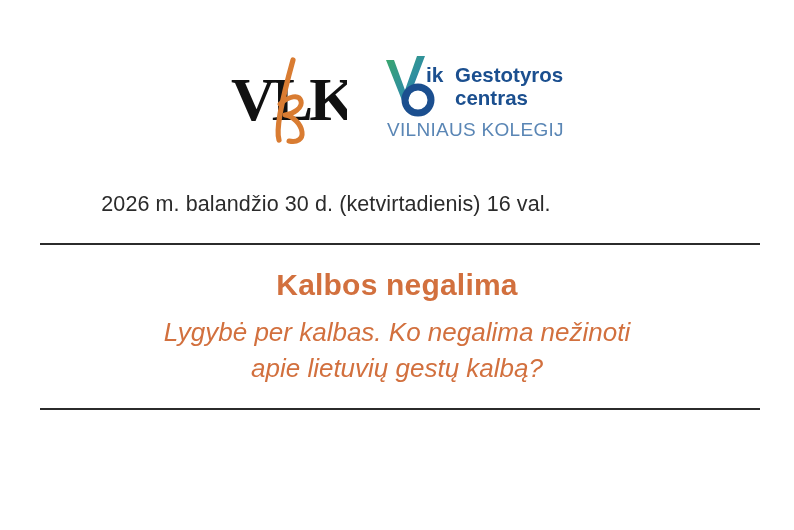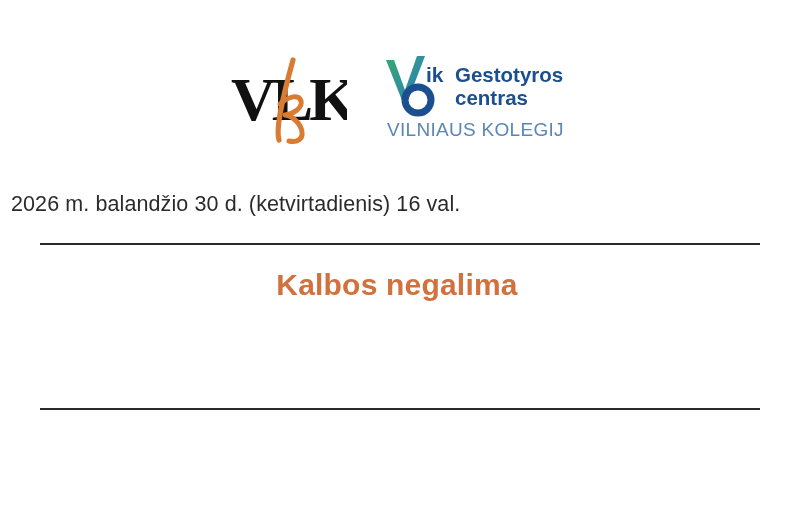--- a/index.html
+++ b/index.html
@@ -44,22 +44,23 @@
   .viko-logo {
     width: 180px;
     height: 92px;
     display: block;
   }
 
   
   .date-line {
     position: absolute;
     top: 192px;
-    left: 11px;
+    left: 0;
     width: 652px;
+    text-align: center;
     font-family: "Liberation Sans", sans-serif;
     font-size: 21.5px;
     font-weight: 400;
     color: #2b2b2b;
     letter-spacing: 0.1px;
     white-space: nowrap;
   }
 
   
   .rule {
@@ -153,17 +154,21 @@
     </div>
 
   </div>
 
   <div class="date-line">2026 m. balandžio 30 d. (ketvirtadienis) 16 val.</div>
 
   <hr class="rule rule-top">
 
   <div class="title-block">
     <div class="main-title">Kalbos negalima</div>
+    <div class="subtitle">
+      <span class="subtitle-line">Lygybė per kalbas. Ko negalima nežinoti</span>
+      <span class="subtitle-line">apie lietuvių gestų kalbą?</span>
+    </div>
   </div>
 
   <hr class="rule rule-bottom">
 
 </div>
 
 </body></html>

